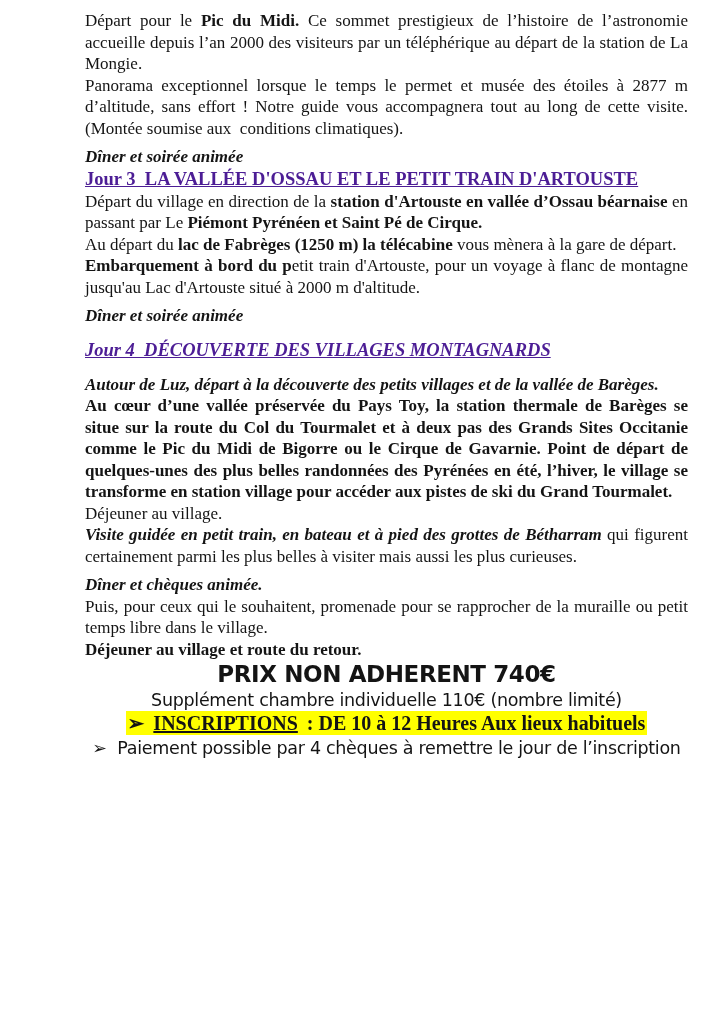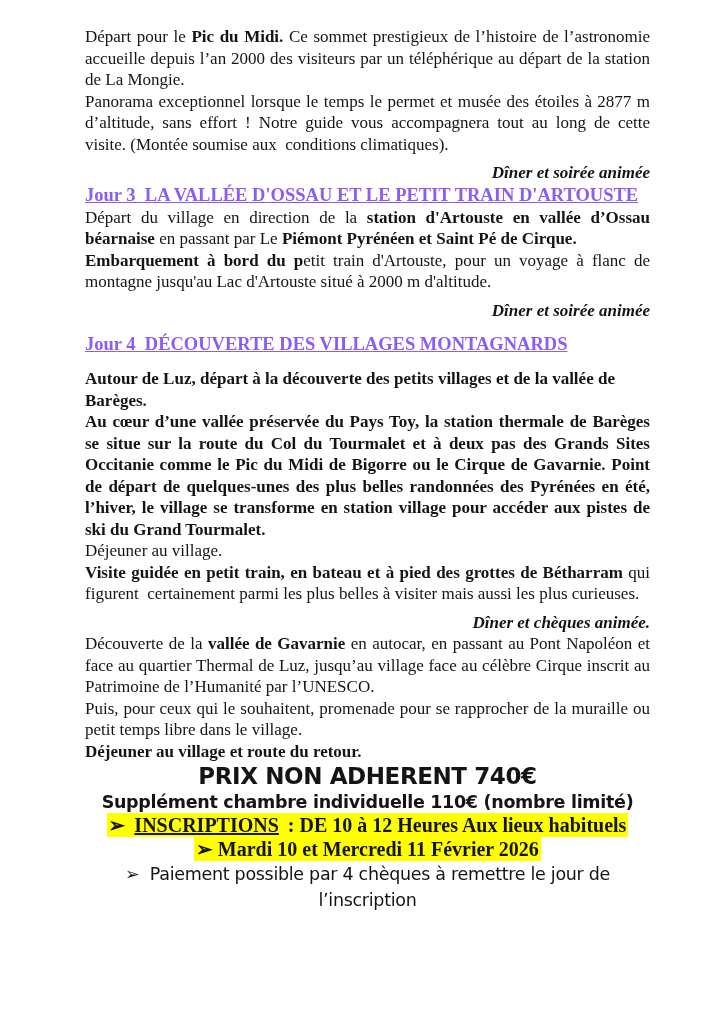--- a/index.html
+++ b/index.html
@@ -1,59 +1,58 @@
 <!DOCTYPE html>
 <html><head>
 <meta charset="utf-8">
 <style>
   html,body{margin:0;padding:0;background:#ffffff;}
   body{width:724px;height:1024px;overflow:hidden;color:#141414;
        font-family:"Liberation Serif",serif;}
-  .doc{padding:10px 74px 0 85px;margin-top:16px;}
+  .doc{padding:10px 36px 0 85px;}
   .para{font-size:17px;line-height:21.5px;margin:0;}
   .al-justify{text-align:justify;text-justify:inter-word;}
   .al-center{text-align:center;}
   .run{white-space:pre-wrap;}
   .b{font-weight:bold;}
-  .i{}
+  .i{font-style:italic;}
   .u{text-decoration:underline;}
-  .teal{color:#8b5cf6;}
+  .teal{color:#4c1d95;}
   .hl{background:#ffff00;padding:1px 2px;}
-  .meal{font-weight:bold;font-style:italic;text-align:right;}
+  .meal{font-weight:bold;font-style:italic;}
   .heading{font-size:18.5px;line-height:23px;}
   .price{font-family:"DejaVu Sans",sans-serif;font-weight:bold;font-size:23px;
          line-height:29px;letter-spacing:-0.4px;}
-  .suppl{font-family:"DejaVu Sans",sans-serif;font-weight:bold;font-size:17.5px;
+  .suppl{font-family:"DejaVu Sans",sans-serif;font-weight:normal;font-size:17.5px;
          line-height:22px;letter-spacing:-0.3px;}
   .yellow-serif{font-weight:bold;font-size:20px;line-height:24px;}
   .paiement{font-family:"DejaVu Sans",sans-serif;font-size:17.5px;line-height:26px;
             letter-spacing:-0.3px;}
   .gap-sm{margin-top:7px;}
   .gap-md{margin-top:12px;}
 </style>
 </head>
 <body>
 
 <div class="doc">
   <div>
       <div class="para body al-justify"><span class="run">Départ pour le </span><span class="run b">Pic du Midi. </span><span class="run">Ce sommet prestigieux de l’histoire de l’astronomie accueille depuis l’an 2000 des visiteurs par un téléphérique au départ de la station de La Mongie.</span></div>
       <div class="para body al-justify"><span class="run">Panorama exceptionnel lorsque le temps le permet et musée des étoiles à 2877 m d’altitude, sans effort ! Notre guide vous accompagnera tout au long de cette visite. (Montée soumise aux  conditions climatiques).</span></div>
       <div class="para meal gap-sm"><span class="run">Dîner et soirée animée</span></div>
       <div class="para heading"><span class="run b u teal">Jour 3  LA VALLÉE D'OSSAU ET LE PETIT TRAIN D'ARTOUSTE</span></div>
       <div class="para body al-justify"><span class="run">Départ du village en direction de la </span><span class="run b">station d'Artouste en vallée d’Ossau béarnaise</span><span class="run"> en passant par Le </span><span class="run b">Piémont Pyrénéen et Saint Pé de Cirque.</span></div>
+      <div class="para body al-justify"><span class="run">Au départ du </span><span class="run b">lac de Fabrèges (1250 m) la télécabine</span><span class="run"> vous mènera à la gare de départ.</span></div>
       <div class="para body al-justify"><span class="run b">Embarquement à bord du p</span><span class="run">etit train d'Artouste, pour un voyage à flanc de montagne jusqu'au Lac d'Artouste situé à 2000 m d'altitude.</span></div>
       <div class="para meal gap-sm"><span class="run">Dîner et soirée animée</span></div>
       <div class="para heading gap-md"><span class="run b i u teal">Jour 4  DÉCOUVERTE DES VILLAGES MONTAGNARDS</span></div>
       <div class="para body gap-md"><span class="run b i">Autour de Luz, départ à la découverte des petits villages et de la vallée de Barèges.</span></div>
       <div class="para body al-justify"><span class="run b">Au cœur d’une vallée préservée du Pays Toy, la station thermale de Barèges se situe sur la route du Col du Tourmalet et à deux pas des Grands Sites Occitanie comme le Pic du Midi de Bigorre ou le Cirque de Gavarnie. Point de départ de quelques-unes des plus belles randonnées des Pyrénées en été, l’hiver, le village se transforme en station village pour accéder aux pistes de ski du Grand Tourmalet.</span></div>
       <div class="para body"><span class="run">Déjeuner au village.</span></div>
       <div class="para body al-justify"><span class="run b i">Visite guidée en petit train, en bateau et à pied des grottes de Bétharram</span><span class="run"> qui figurent  certainement parmi les plus belles à visiter mais aussi les plus curieuses.</span></div>
       <div class="para meal gap-sm"><span class="run">Dîner et chèques animée.</span></div>
-      <div class="para body al-justify"><span class="run">Découverte de la </span><span class="run b">vallée de Gavarnie</span><span class="run"> en autocar, en passant au Pont Napoléon et face au quartier Thermal de Luz, jusqu’au village face au célèbre Cirque inscrit au Patrimoine de l’Humanité par l’UNESCO.</span></div>
       <div class="para body al-justify"><span class="run">Puis, pour ceux qui le souhaitent, promenade pour se rapprocher de la muraille ou petit temps libre dans le village.</span></div>
       <div class="para body"><span class="run b">Déjeuner au village et route du retour.</span></div>
       <div class="para price al-center"><span class="run">PRIX NON ADHERENT 740€</span></div>
       <div class="para suppl al-center"><span class="run">Supplément chambre individuelle 110€ (nombre limité)</span></div>
       <div class="para yellow-serif al-center"><span class="run hl">➢ </span><span class="run u hl">INSCRIPTIONS</span><span class="run hl"> : DE 10 à 12 Heures Aux lieux habituels</span></div>
-      <div class="para yellow-serif al-center"><span class="run hl">➢ Mardi 10 et Mercredi 11 Février 2026</span></div>
       <div class="para paiement al-center"><span class="run">➢  Paiement possible par 4 chèques à remettre le jour de l’inscription</span></div>
     </div>
 </div>
 
 </body></html>

